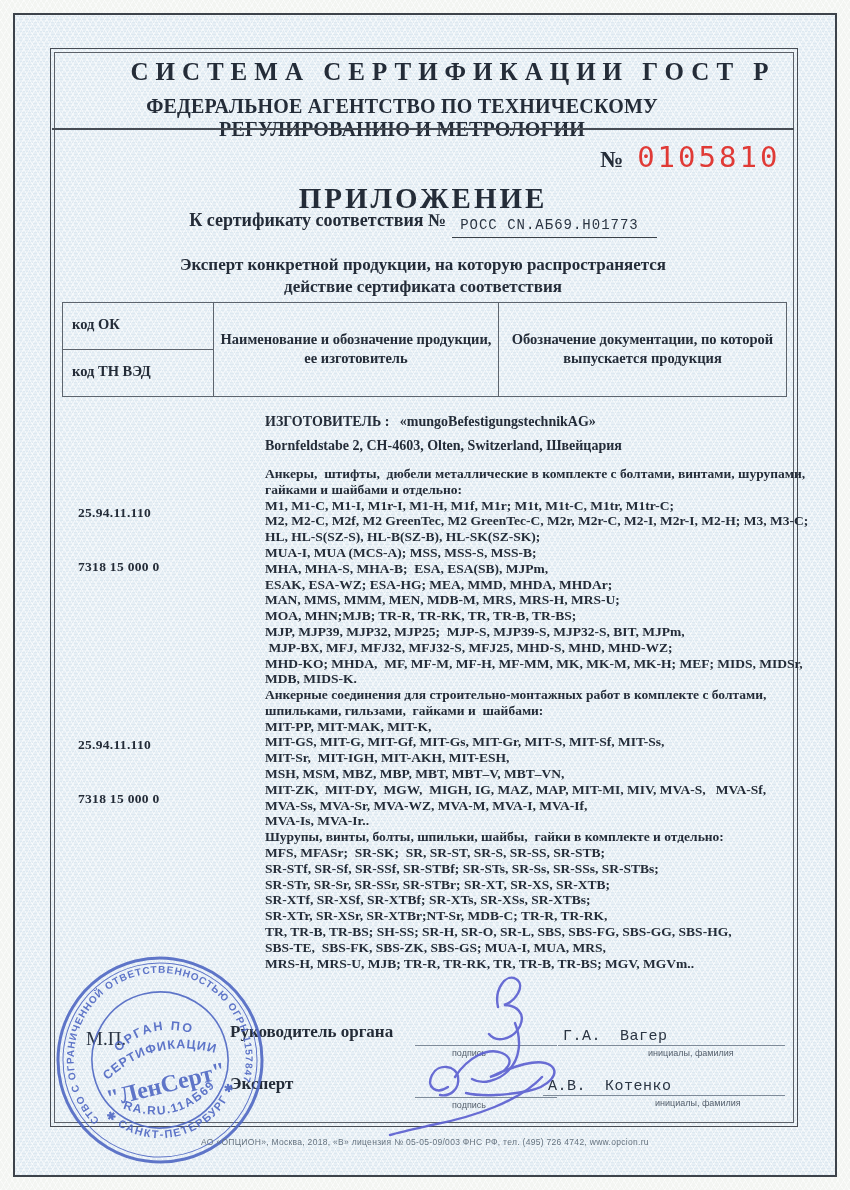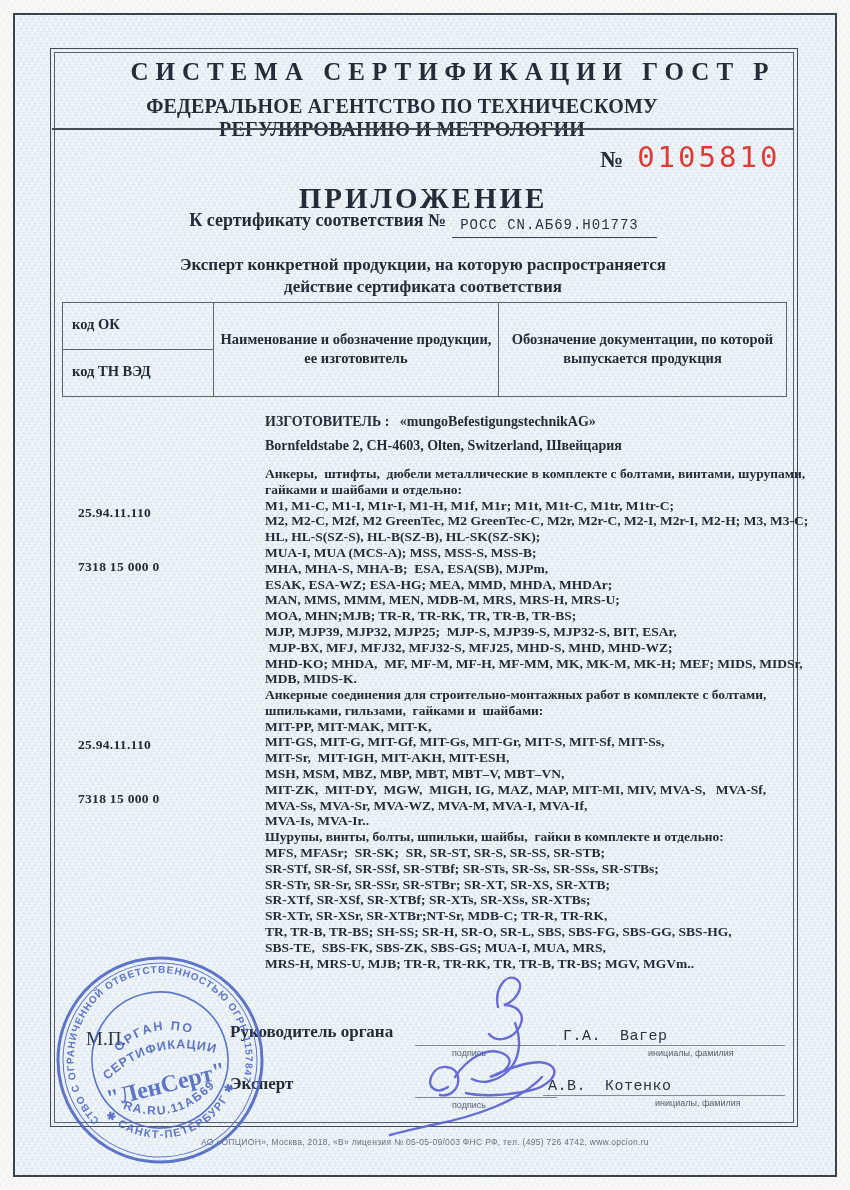--- a/index.html
+++ b/index.html
@@ -120,21 +120,21 @@
       <div class="pline">Анкеры,  штифты,  дюбели металлические в комплекте с болтами, винтами, шурупами,</div>
       <div class="pline">гайками и шайбами и отдельно:</div>
       <div class="pline">M1, M1-C, M1-I, M1r-I, M1-H, M1f, M1r; M1t, M1t-C, M1tr, M1tr-C;</div>
       <div class="pline">M2, M2-C, M2f, M2 GreenTec, M2 GreenTec-C, M2r, M2r-C, M2-I, M2r-I, M2-H; M3, M3-C;</div>
       <div class="pline">HL, HL-S(SZ-S), HL-B(SZ-B), HL-SK(SZ-SK);</div>
       <div class="pline">MUA-I, MUA (MCS-A); MSS, MSS-S, MSS-B;</div>
       <div class="pline">MHA, MHA-S, MHA-B;  ESA, ESA(SB), MJPm,</div>
       <div class="pline">ESAK, ESA-WZ; ESA-HG; MEA, MMD, MHDA, MHDAr;</div>
       <div class="pline">MAN, MMS, MMM, MEN, MDB-M, MRS, MRS-H, MRS-U;</div>
       <div class="pline">MOA, MHN;MJB; TR-R, TR-RK, TR, TR-B, TR-BS;</div>
-      <div class="pline">MJP, MJP39, MJP32, MJP25;  MJP-S, MJP39-S, MJP32-S, BIT, ESAr,</div>
+      <div class="pline">MJP, MJP39, MJP32, MJP25;  MJP-S, MJP39-S, MJP32-S, BIT, MJPm,</div>
       <div class="pline"> MJP-BX, MFJ, MFJ32, MFJ32-S, MFJ25, MHD-S, MHD, MHD-WZ;</div>
       <div class="pline">MHD-KO; MHDA,  MF, MF-M, MF-H, MF-MM, MK, MK-M, MK-H; MEF; MIDS, MIDSr,</div>
       <div class="pline">MDB, MIDS-K.</div>
     </div>
 
   <div class="codes codes2">
     <div>25.94.11.110</div>
     <div>7318 15 000 0</div>
   </div>
   <div class="plist plist2">

